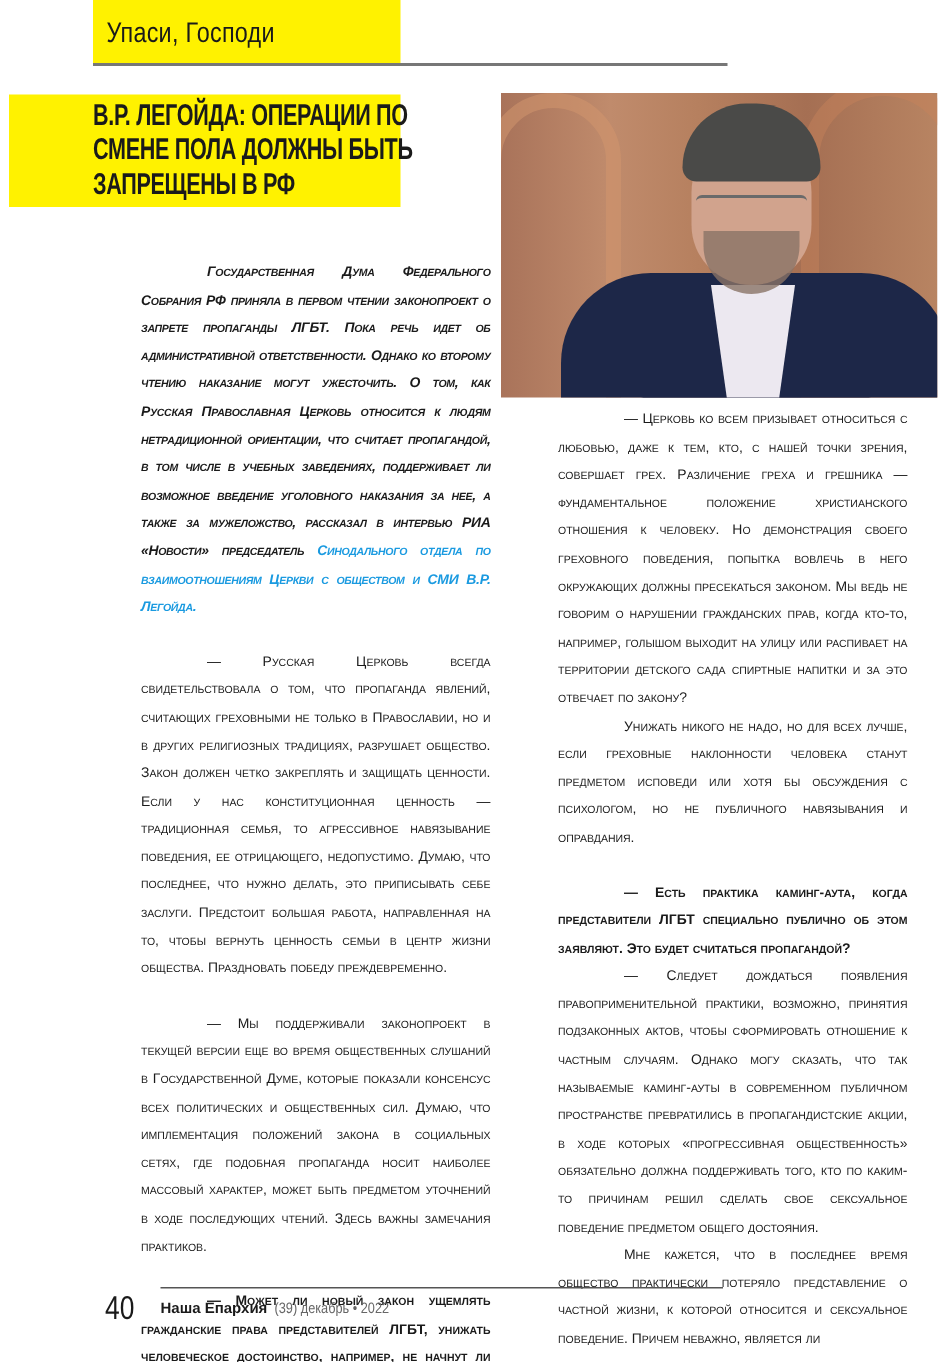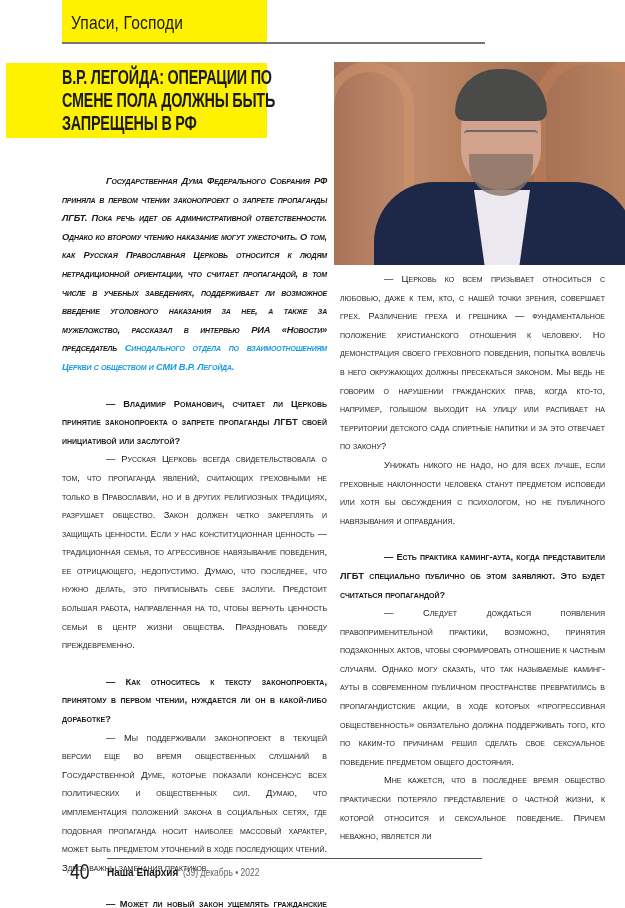--- a/index.html
+++ b/index.html
@@ -24,21 +24,21 @@
   .photo .hair { position:absolute; left:121px; top:7px; width:92px; height:52px; background:#4a4a48; border-radius:46px 46px 10px 10px; }
   .photo .face { position:absolute; left:127px; top:28px; width:80px; height:100px; background:#d1a38d; border-radius:38px 38px 40px 40px; }
   .photo .beard { position:absolute; left:135px; top:92px; width:64px; height:42px; background:#8a7366; border-radius:0 0 32px 32px; opacity:0.8; }
   .photo .glasses { position:absolute; left:130px; top:68px; width:74px; height:14px; border-top:2px solid #6a6a6a; border-radius:4px; }
   .photo .suit { position:absolute; left:40px; top:120px; width:260px; height:100px; background:#1d2748; border-radius:60px 60px 0 0; }
   .photo .shirt { position:absolute; left:140px; top:128px; width:56px; height:80px; background:#ece8f0; clip-path: polygon(0 0,100% 0,80% 100%,20% 100%); }
 
   .col { position: absolute; font-family: "Liberation Sans", sans-serif; font-size: 9.3px; line-height: 18.6px; color: #1a1a1a; text-align: justify; }
   .col-left { left: 62px; top: 172px; width: 265px; }
   .col-right { left: 340px; top: 270px; width: 265px; }
-  .col p { font-variant: small-caps; text-transform: none; }
+  .col p { font-variant: small-caps; text-transform: none; margin-left: 32px; }
   .p { text-indent: 44px; }
   .lead { font-style: italic; font-weight: bold; text-indent: 44px; font-variant: small-caps; letter-spacing: -0.2px; }
   .lead .blue { color: #1a9ae0; }
   .q { font-weight: bold; text-indent: 44px; font-variant: small-caps; }
   .gap { height: 18px; }
 
   .footer-rule { position: absolute; left: 107px; top: 858px; width: 375px; height: 1px; background: #555; }
   .page-num { position: absolute; left: 70px; top: 859px; font-size: 22px; font-family: "Liberation Sans", sans-serif; transform: scaleX(0.8); transform-origin: left top; color: #1a1a1a; }
   .mag-name { position: absolute; left: 107px; top: 867px; font-size: 10px; font-weight: bold; font-family: "Liberation Sans", sans-serif; color: #1a1a1a; }
   .issue { position: absolute; left: 183px; top: 867px; font-size: 10px; color: #666; font-family: "Liberation Sans", sans-serif; transform: scaleX(0.85); transform-origin: left top; }
@@ -60,24 +60,22 @@
   <div class="shirt"></div>
   <div class="face"></div>
   <div class="beard"></div>
   <div class="hair"></div>
   <div class="glasses"></div>
 </div>
 
 <div class="col col-left">
   <p class="lead"><span>Государственная Дума Федерального Собрания РФ приняла в первом чтении законопроект о запрете пропаганды ЛГБТ. Пока речь идет об административной ответственности. Однако ко второму чтению наказание могут ужесточить. О том, как Русская Православная Церковь относится к людям нетрадиционной ориентации, что считает пропагандой, в том числе в учебных заведениях, поддерживает ли возможное введение уголовного наказания за нее, а также за мужеложство, рассказал в интервью РИА «Новости» председатель </span><span class="blue">Синодального отдела по взаимоотношениям Церкви с обществом и СМИ В.Р. Легойда.</span></p>
   <div class="gap"></div>
-  <p class="q">— Владимир Романович, считает ли Церковь принятие законопроекта о запрете пропаганды ЛГБТ своей инициативой или заслугой?</p>
   <p class="p">— Русская Церковь всегда свидетельствовала о том, что пропаганда явлений, считающих греховными не только в Православии, но и в других религиозных традициях, разрушает общество. Закон должен четко закреплять и защищать ценности. Если у нас конституционная ценность — традиционная семья, то агрессивное навязывание поведения, ее отрицающего, недопустимо. Думаю, что последнее, что нужно делать, это приписывать себе заслуги. Предстоит большая работа, направленная на то, чтобы вернуть ценность семьи в центр жизни общества. Праздновать победу преждевременно.</p>
   <div class="gap"></div>
-  <p class="q">— Как относитесь к тексту законопроекта, принятому в первом чтении, нуждается ли он в какой-либо доработке?</p>
   <p class="p">— Мы поддерживали законопроект в текущей версии еще во время общественных слушаний в Государственной Думе, которые показали консенсус всех политических и общественных сил. Думаю, что имплементация положений закона в социальных сетях, где подобная пропаганда носит наиболее массовый характер, может быть предметом уточнений в ходе последующих чтений. Здесь важны замечания практиков.</p>
   <div class="gap"></div>
   <p class="q">— Может ли новый закон ущемлять гражданские права представителей ЛГБТ, унижать человеческое достоинство, например, не начнут ли людей после вступления этого закона в силу осу-</p>
 </div>
 
 <div class="col col-right">
   <p class="p">— Церковь ко всем призывает относиться с любовью, даже к тем, кто, с нашей точки зрения, совершает грех. Различение греха и грешника — фундаментальное положение христианского отношения к человеку. Но демонстрация своего греховного поведения, попытка вовлечь в него окружающих должны пресекаться законом. Мы ведь не говорим о нарушении гражданских прав, когда кто-то, например, голышом выходит на улицу или распивает на территории детского сада спиртные напитки и за это отвечает по закону?</p>
   <p class="p">Унижать никого не надо, но для всех лучше, если греховные наклонности человека станут предметом исповеди или хотя бы обсуждения с психологом, но не публичного навязывания и оправдания.</p>
   <div class="gap"></div>
   <p class="q">— Есть практика каминг-аута, когда представители ЛГБТ специально публично об этом заявляют. Это будет считаться пропагандой?</p>

